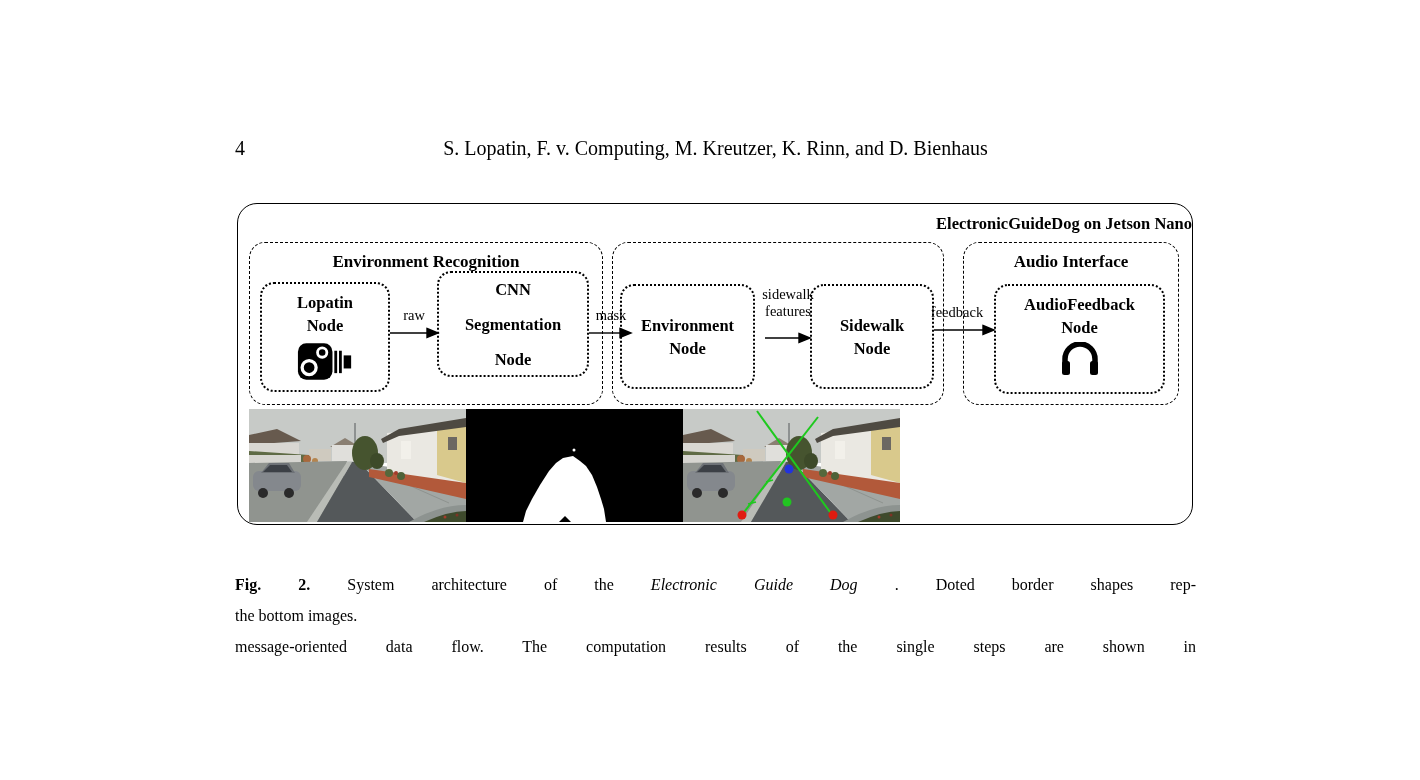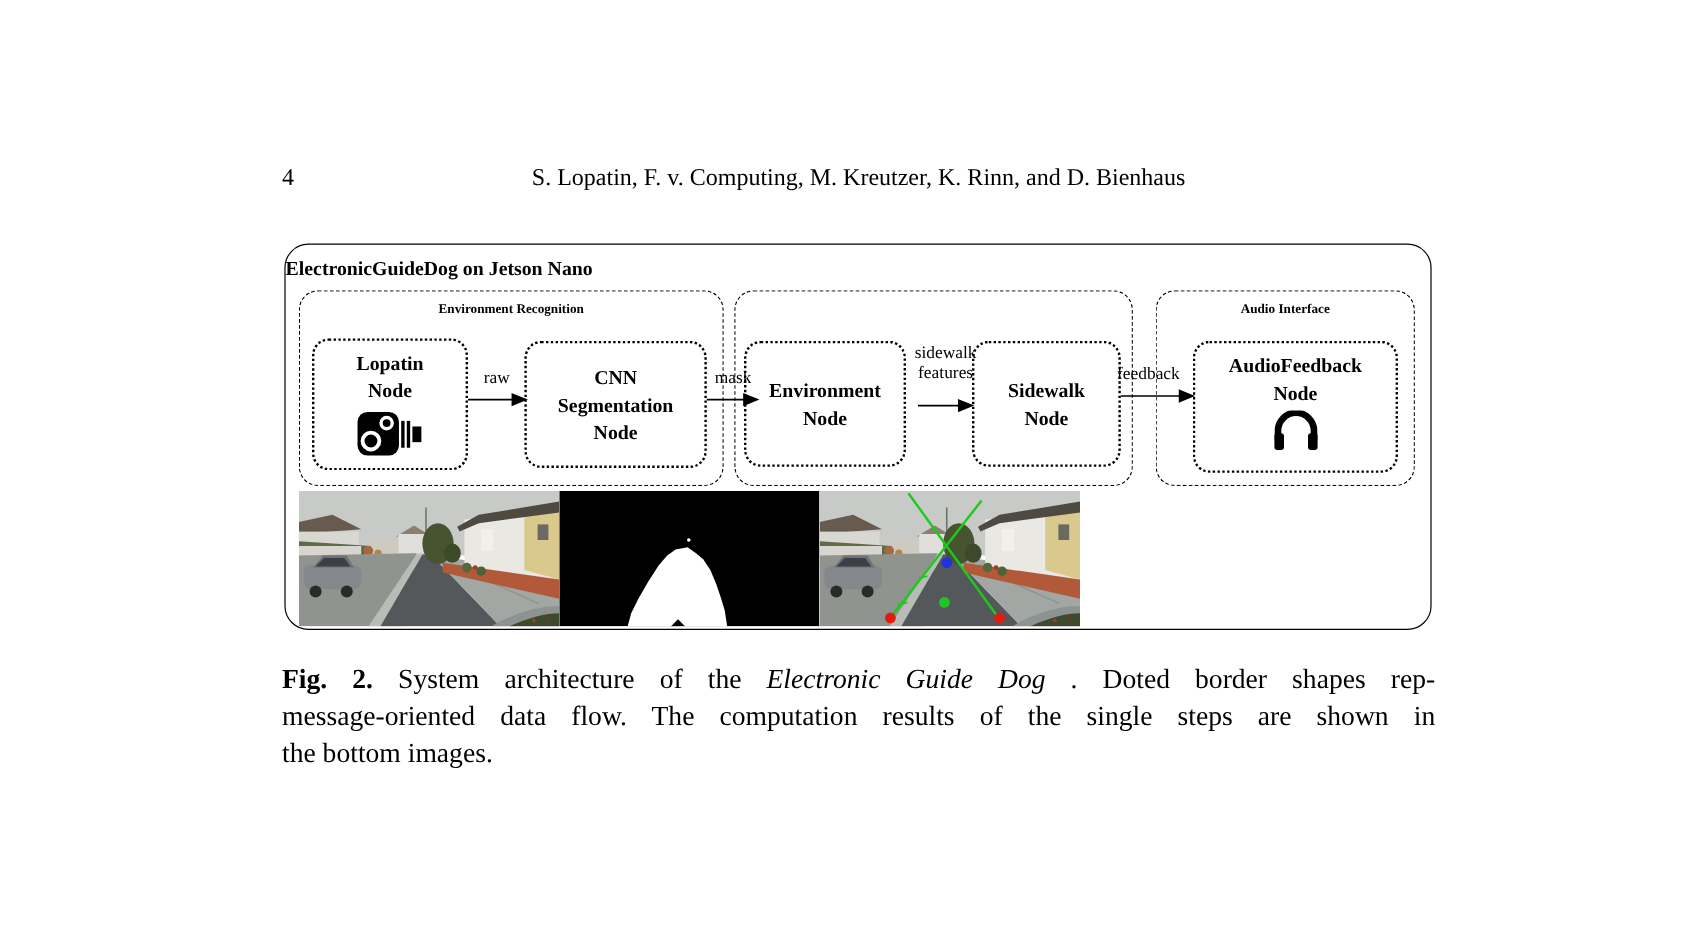--- a/index.html
+++ b/index.html
@@ -9,37 +9,37 @@
   }
   
   .header{position:absolute;left:235px;top:137px;width:961px;height:26px;font-size:20px;}
   .page-number{position:absolute;left:0;top:0;}
   .authors{position:absolute;left:0;right:0;text-align:center;}
   
   .outer-box{
     position:absolute;left:237px;top:203px;width:956px;height:322px;
     border:1.6px solid #000;border-radius:20px;box-sizing:border-box;
   }
-  .fig-title{position:absolute;top:10px;left:0;right:0;text-align:left;
+  .fig-title{position:absolute;top:10px;left:0;right:0;text-align:right;
     font-weight:bold;font-size:16.5px;}
   .subsystem{position:absolute;top:38px;height:163px;border:1.7px dashed #000;
     border-radius:16px;box-sizing:border-box;}
   .subsystem-title{position:absolute;top:9px;left:0;right:0;text-align:center;
-    font-weight:bold;font-size:11px;}
+    font-weight:bold;font-size:17px;}
   .node{position:absolute;border:2px dotted #000;border-radius:14px;box-sizing:border-box;
     display:flex;flex-direction:column;align-items:center;justify-content:center;
     font-weight:bold;font-size:16.5px;line-height:23px;text-align:center;}
   .node.top-align{justify-content:flex-start;padding-top:7px;}
   .node .icon{margin-top:3px;line-height:0;}
   .arrow-label{position:absolute;font-size:14.5px;line-height:17px;text-align:center;}
   .arrow-svg{position:absolute;left:0;top:0;width:956px;height:322px;pointer-events:none;}
   .img-strip-item{position:absolute;top:205px;width:217px;height:113px;overflow:hidden;}
   .img-strip-item svg{display:block;}
   
-  .caption{position:absolute;left:235px;top:550px;width:961px;font-size:23px;line-height:31px;}
+  .caption{position:absolute;left:235px;top:569px;width:961px;font-size:16px;line-height:31px;}
   .cap-line{text-align:justify;text-align-last:justify;}
   .cap-line.last{text-align:last;text-align-last:left;}
   .cap-bold{font-weight:bold;}
   .cap-italic{font-style:italic;}
   .hidden-defs{position:absolute;width:0;height:0;overflow:hidden;}
 </style>
 </head>
 <body>
 
 <div class="page">
@@ -111,21 +111,21 @@
           <svg width="56" height="42" viewBox="0 0 60 44">
             <rect x="1" y="3" width="37" height="39" rx="9" fill="#000"></rect>
             <circle cx="27" cy="13" r="5" fill="none" stroke="#fff" stroke-width="3"></circle>
             <circle cx="13" cy="29" r="7.5" fill="none" stroke="#fff" stroke-width="3.5"></circle>
             <rect x="40" y="11" width="3" height="24" fill="#000"></rect>
             <rect x="45" y="11" width="3" height="24" fill="#000"></rect>
             <rect x="50" y="16" width="8" height="14" fill="#000"></rect>
           </svg>
         </span>
       </div>
-      <div class="node" style="left:187px;top:41px;width:152px;height:106px;">
+      <div class="node" style="left:187px;top:28px;width:152px;height:106px;gap:12px;">
         <span>CNN</span>
         <span>Segmentation</span>
         <span>Node</span>
       </div>
     </div>
 
     <div class="subsystem" style="left:374px;width:332px;">
       <div class="node" style="left:7px;top:41px;width:135px;height:105px;justify-content:center;">
         <span>Environment</span>
         <span>Node</span>
@@ -196,17 +196,17 @@
         <circle cx="106" cy="60" r="4.5" fill="#2233dd"></circle>
         <circle cx="104" cy="93" r="4.5" fill="#21c421"></circle>
         <circle cx="59" cy="106" r="4.5" fill="#e01b10"></circle>
         <circle cx="150" cy="106" r="4.5" fill="#e01b10"></circle>
       </svg>
     </div>
   </div>
 
   <div class="caption">
     <div class="cap-line"><span class="cap-bold">Fig. 2.</span><span> System architecture of the </span><span class="cap-italic">Electronic Guide Dog</span><span> . Doted border shapes rep-</span></div>
+    <div class="cap-line last">the bottom images.</div>
     <div class="cap-line">message-oriented data flow. The computation results of the single steps are shown in</div>
-    <div class="cap-line last">the bottom images.</div>
   </div>
 
 </div>
 
 </body></html>

